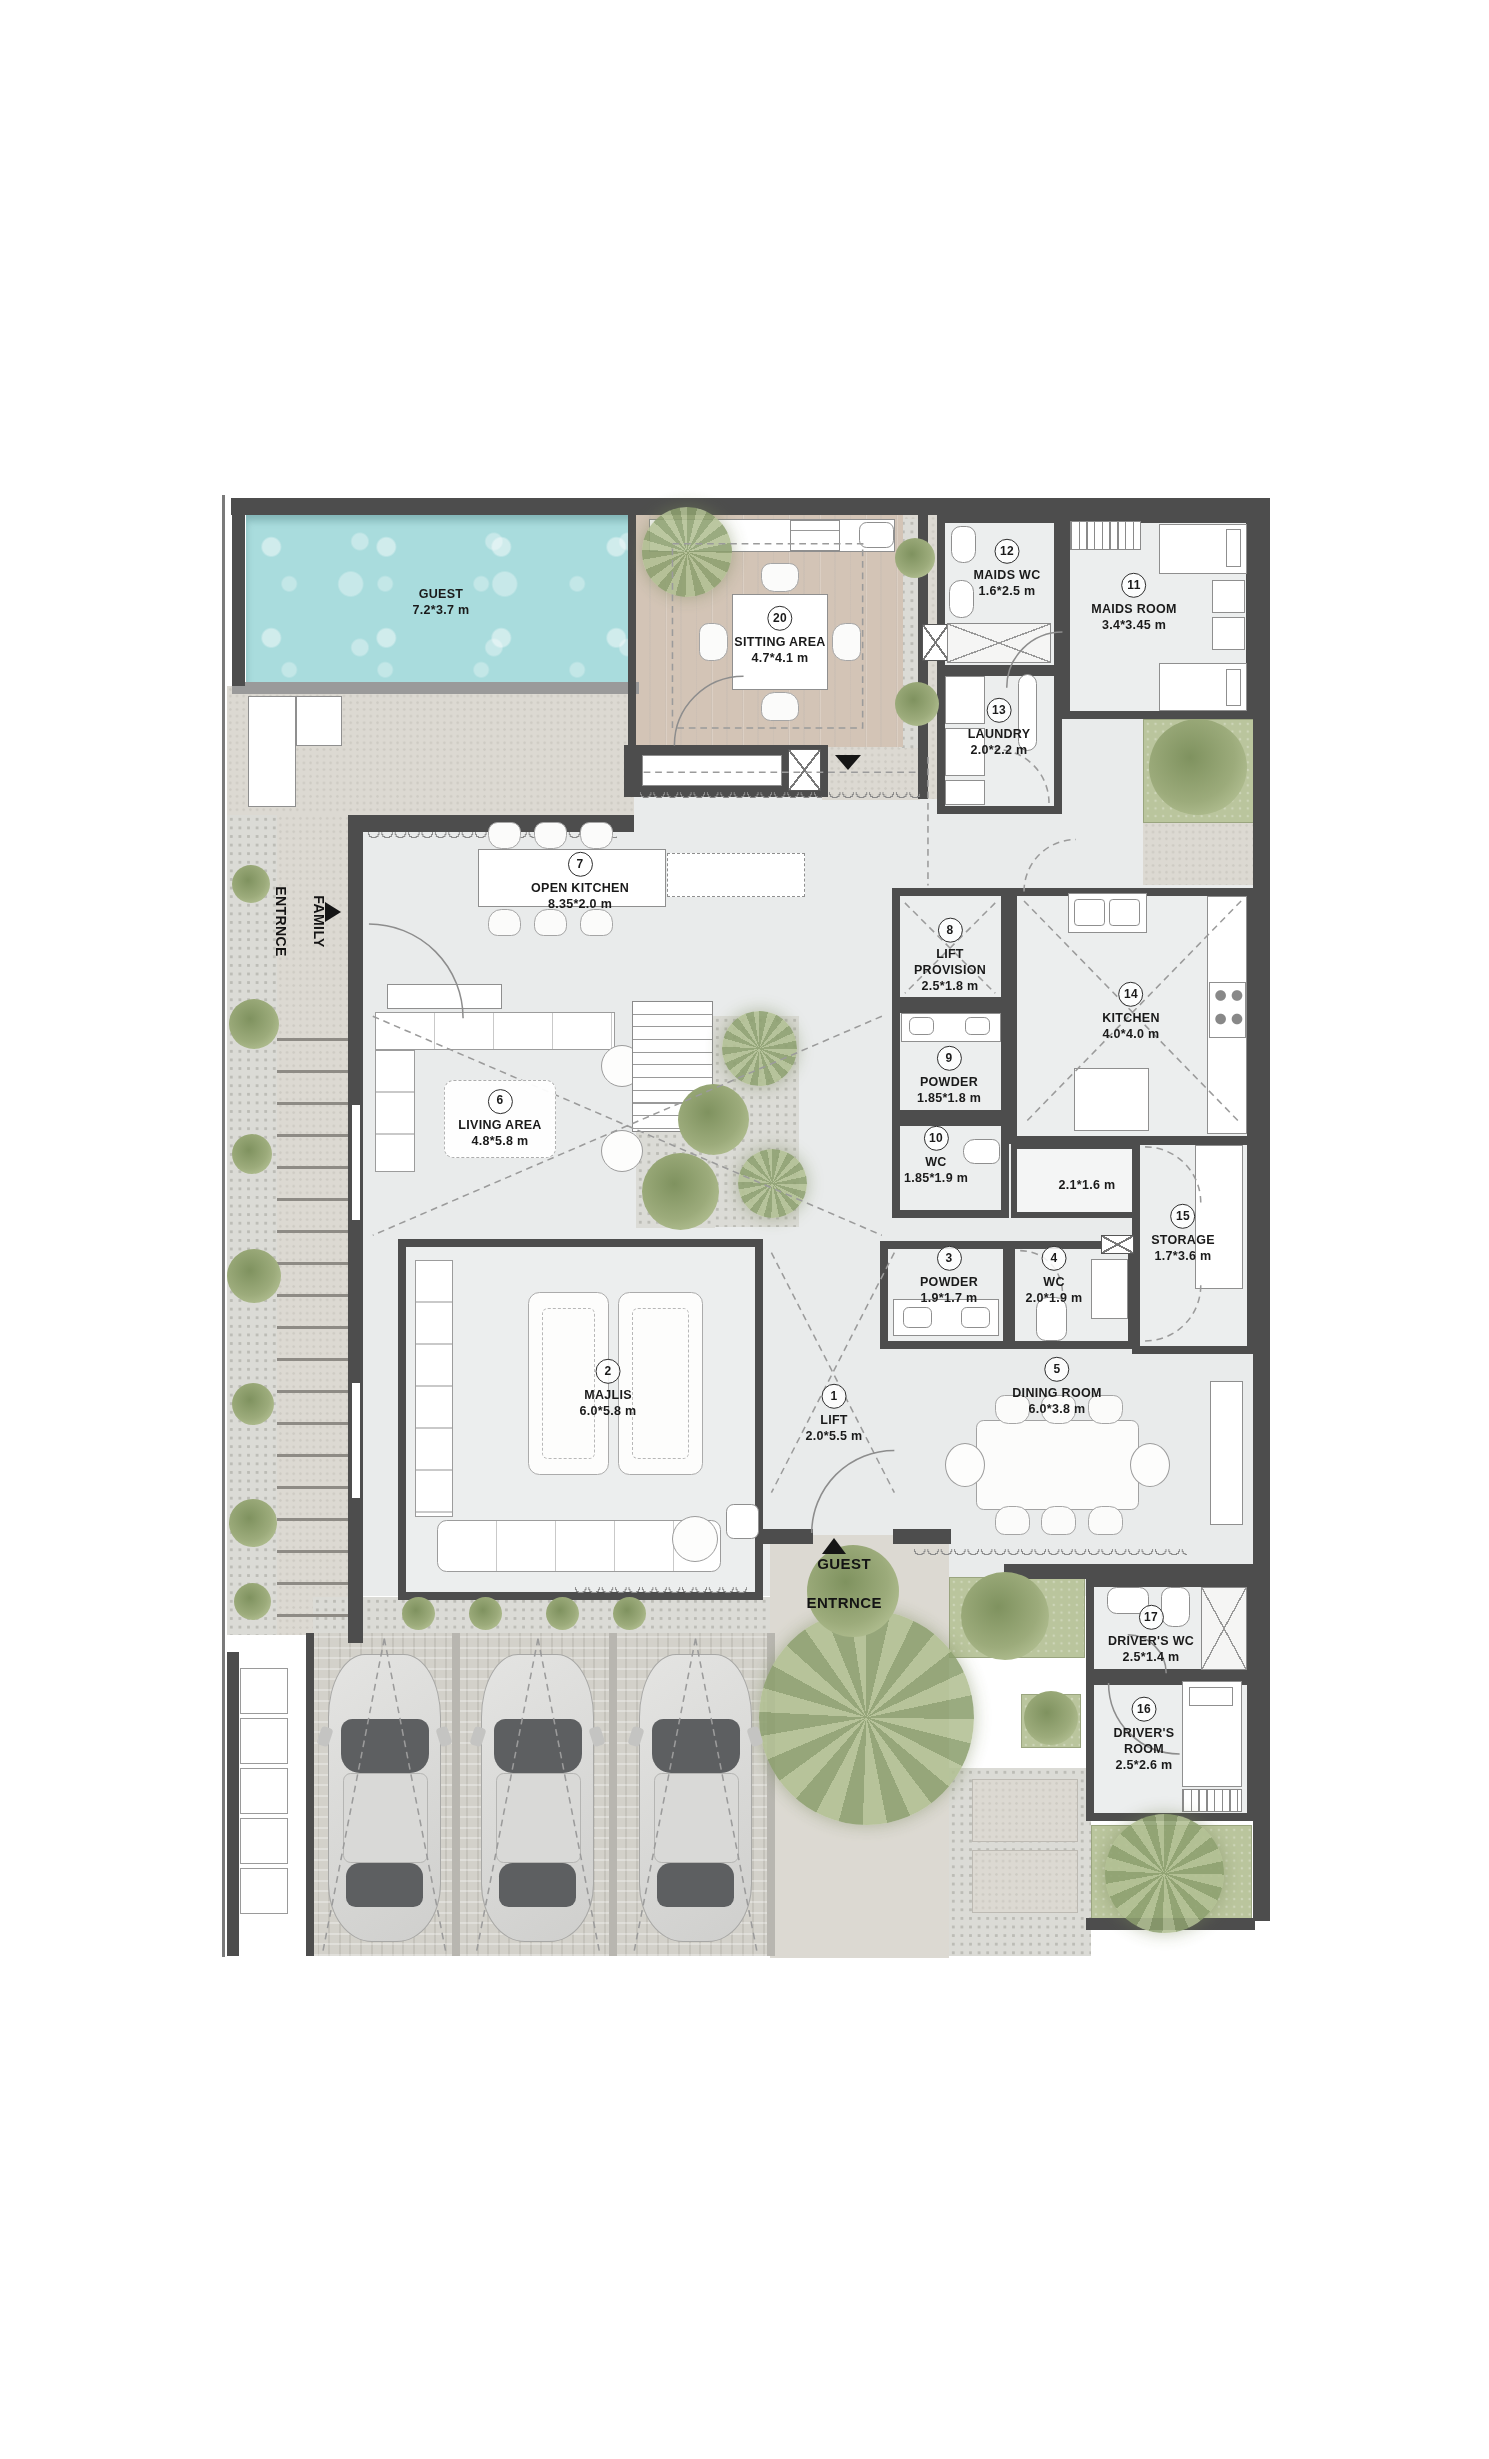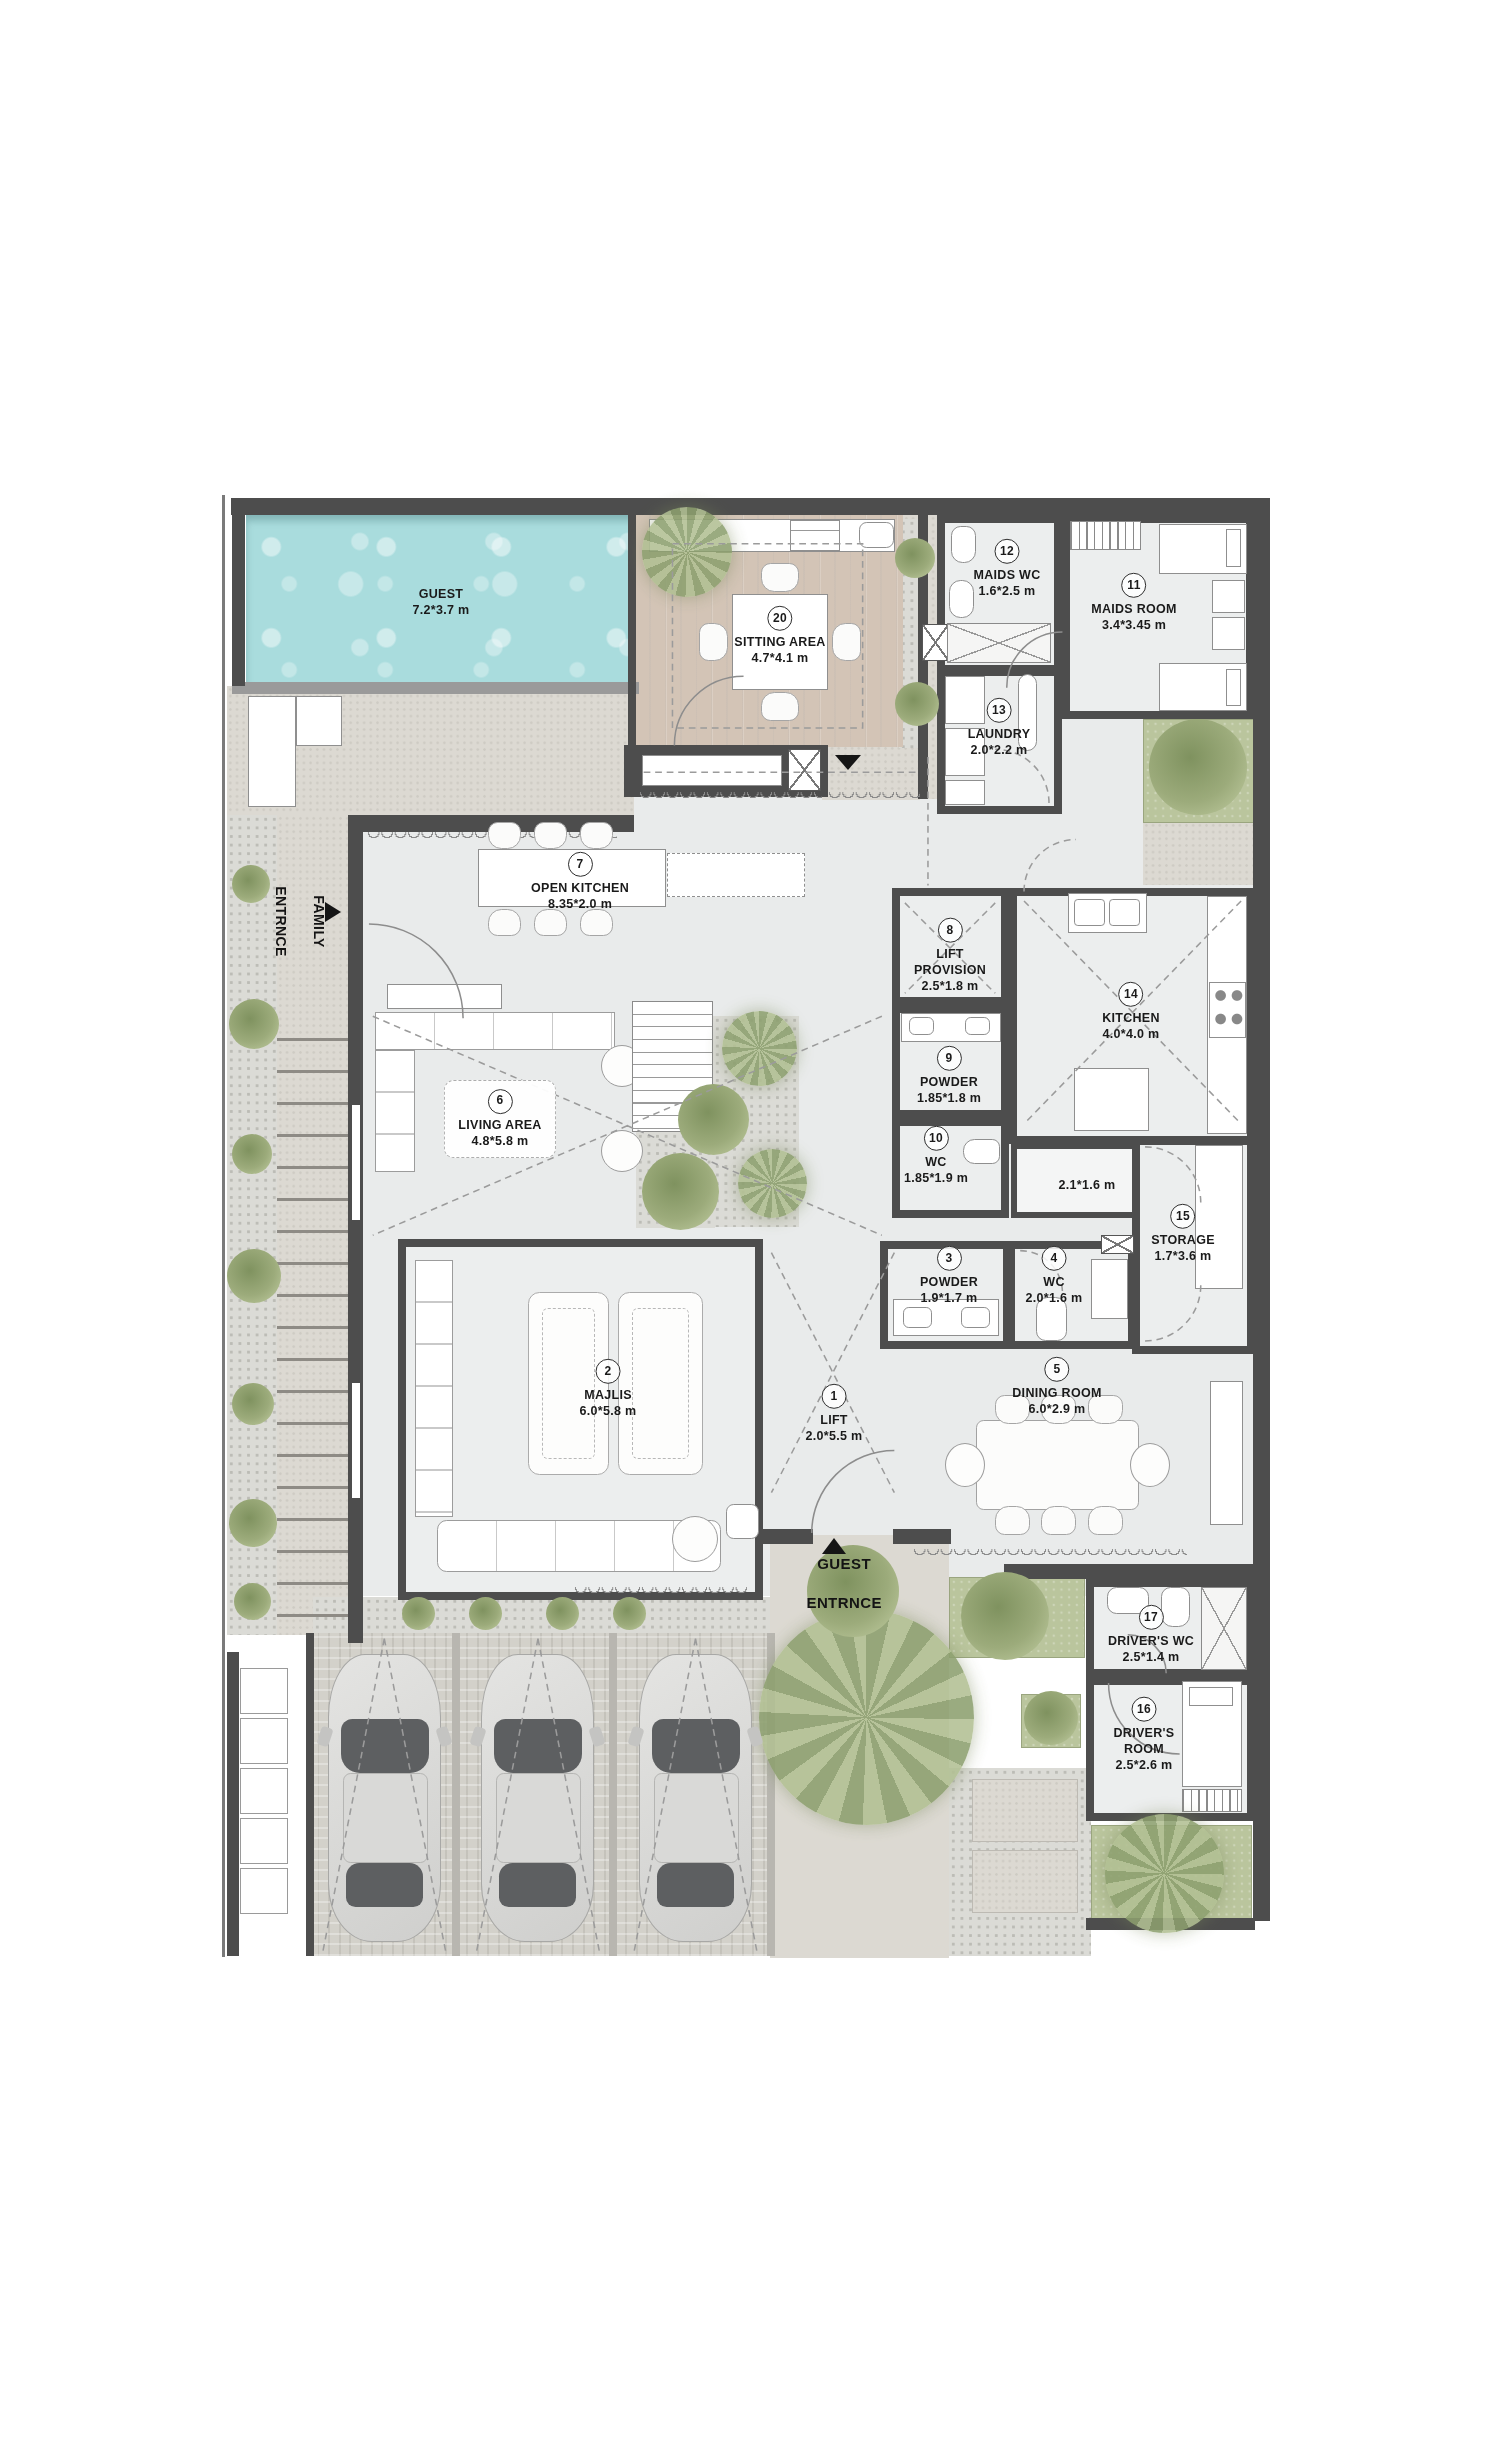--- a/index.html
+++ b/index.html
@@ -317,22 +317,22 @@
     <span>ENTRNCE</span>
   </div>
   <div class="tri" style="left:822px;top:1538px;border-left:12.5px solid transparent;border-right:12.5px solid transparent;border-bottom:16.3px solid #151515;"></div>
 
   <div class="tri" style="left:835px;top:755px;border-left:13.4px solid transparent;border-right:13.4px solid transparent;border-top:15.4px solid #151515;"></div>
 
   <div id="labels">
       <div class="rlabel" style="left: 834px; top: 1414px;"><span class="num">1</span><br><span>LIFT</span><br><span class="dims">2.0*5.5 m</span></div>
       <div class="rlabel" style="left: 608px; top: 1389px;"><span class="num">2</span><br><span>MAJLIS</span><br><span class="dims">6.0*5.8 m</span></div>
       <div class="rlabel" style="left: 949px; top: 1276px;"><span class="num">3</span><br><span>POWDER</span><br><span class="dims">1.9*1.7 m</span></div>
-      <div class="rlabel" style="left: 1054px; top: 1276px;"><span class="num">4</span><br><span>WC</span><br><span class="dims">2.0*1.6 m</span></div>
-      <div class="rlabel" style="left: 1057px; top: 1387px;"><span class="num">5</span><br><span>DINING ROOM</span><br><span class="dims">6.0*2.9 m</span></div>
+      <div class="rlabel" style="left: 1054px; top: 1276px;"><span class="num">4</span><br><span>WC</span><br><span class="dims">2.0*1.9 m</span></div>
+      <div class="rlabel" style="left: 1057px; top: 1387px;"><span class="num">5</span><br><span>DINING ROOM</span><br><span class="dims">6.0*3.8 m</span></div>
       <div class="rlabel boxed" style="left: 500px; top: 1119px;"><span class="num">6</span><br><span>LIVING AREA</span><br><span class="dims">4.8*5.8 m</span></div>
       <div class="rlabel" style="left: 580px; top: 882px;"><span class="num">7</span><br><span>OPEN KITCHEN</span><br><span class="dims">8.35*2.0 m</span></div>
       <div class="rlabel" style="left: 950px; top: 956px;"><span class="num">8</span><br><span>LIFT
 PROVISION</span><br><span class="dims">2.5*1.8 m</span></div>
       <div class="rlabel" style="left: 949px; top: 1076px;"><span class="num">9</span><br><span>POWDER</span><br><span class="dims">1.85*1.8 m</span></div>
       <div class="rlabel" style="left: 936px; top: 1156px;"><span class="num">10</span><br><span>WC</span><br><span class="dims">1.85*1.9 m</span></div>
       <div class="rlabel" style="left: 1134px; top: 603px;"><span class="num">11</span><br><span>MAIDS ROOM</span><br><span class="dims">3.4*3.45 m</span></div>
       <div class="rlabel" style="left: 1007px; top: 569px;"><span class="num">12</span><br><span>MAIDS WC</span><br><span class="dims">1.6*2.5 m</span></div>
       <div class="rlabel" style="left: 999px; top: 728px;"><span class="num">13</span><br><span>LAUNDRY</span><br><span class="dims">2.0*2.2 m</span></div>
       <div class="rlabel" style="left: 1131px; top: 1012px;"><span class="num">14</span><br><span>KITCHEN</span><br><span class="dims">4.0*4.0 m</span></div>

